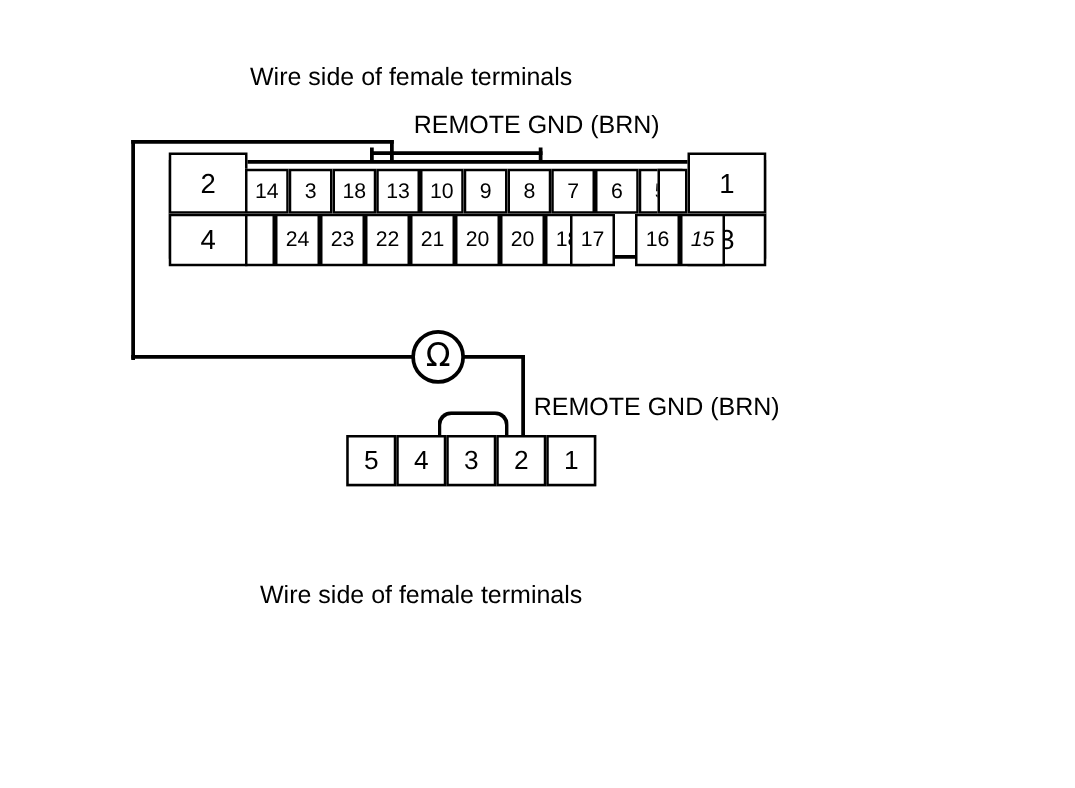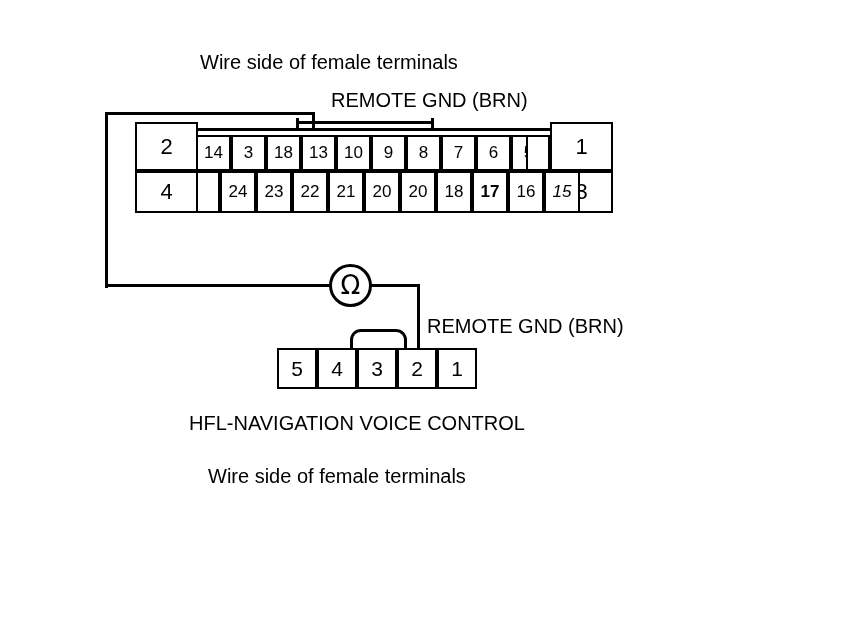--- a/index.html
+++ b/index.html
@@ -204,21 +204,21 @@
     <div class="cell blank" style="left:391px; top:7px; width:24px; height:36px;"></div>
 
     <div class="cell blank" style="left:61px;  top:43px; width:24px; height:42px;"></div>
     <div class="cell" style="left:85px;  top:43px; width:36px; height:42px;">24</div>
     <div class="cell" style="left:121px; top:43px; width:36px; height:42px;">23</div>
     <div class="cell" style="left:157px; top:43px; width:36px; height:42px;">22</div>
     <div class="cell" style="left:193px; top:43px; width:36px; height:42px;">21</div>
     <div class="cell" style="left:229px; top:43px; width:36px; height:42px;">20</div>
     <div class="cell" style="left:265px; top:43px; width:36px; height:42px;">20</div>
     <div class="cell" style="left:301px; top:43px; width:36px; height:42px;">18</div>
-    <div class="cell" style="left:337px; top:43px; width:36px; height:42px;font-weight:bold;">17</div>
+    <div class="cell" style="left:321px; top:43px; width:36px; height:42px;">17</div>
     <div class="cell" style="left:373px; top:43px; width:36px; height:42px;">16</div>
     <div class="cell" style="left:409px; top:43px; width:36px; height:42px;font-style:italic;">15</div>
   </div>
 
   <div id="ohm">
     <span id="ohm-symbol">Ω</span>
   </div>
 
   <div class="wire-h" style="left:370px; top:284px; width:50px;"></div>
   <div class="wire-v" style="left:417px; top:284px; height:66px;"></div>
@@ -229,16 +229,15 @@
     <div id="conn5-latch"></div>
     <div id="conn5-latch-neck"></div>
     <div id="conn5-outline"></div>
     <div class="cell5" style="left:0px;">5</div>
     <div class="cell5" style="left:40px;">4</div>
     <div class="cell5" style="left:80px;">3</div>
     <div class="cell5" style="left:120px;">2</div>
     <div class="cell5" style="left:160px;">1</div>
   </div>
 
-  <div class="label" id="bottom-line1">HFL-NAVIGATION VOICE CONTROL</div>
   <div class="label" id="bottom-line3">Wire side of female terminals</div>
 
 </div>
 
 </body></html>

